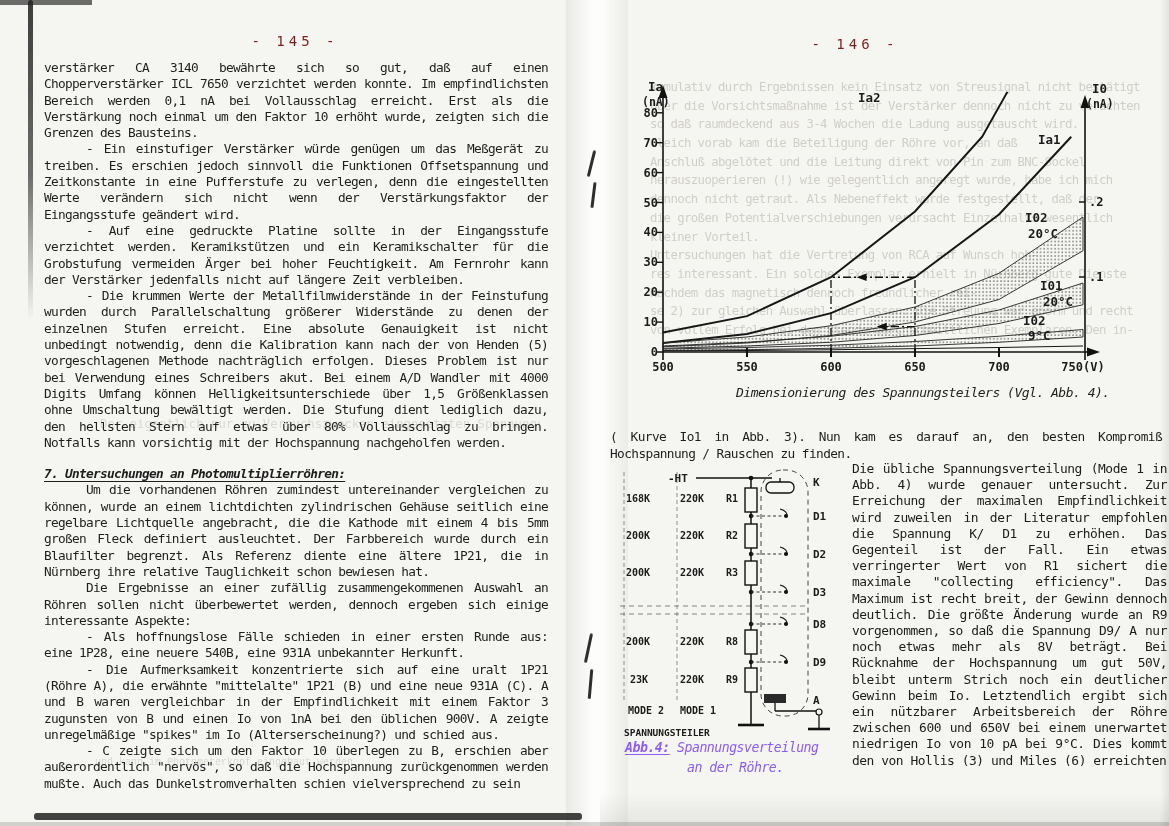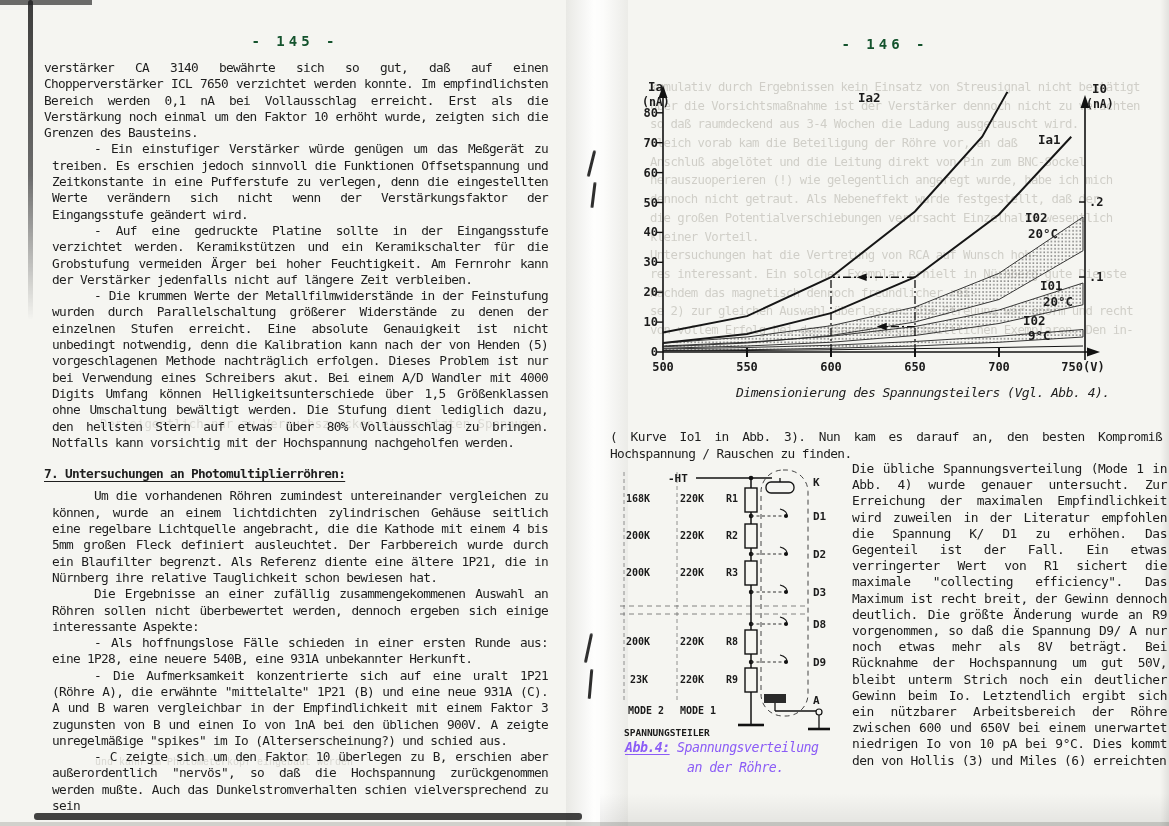--- a/index.html
+++ b/index.html
@@ -10,35 +10,35 @@
     font-family:"DejaVu Sans Mono","Liberation Mono",monospace;
     color:#222;
   }
   .gutter{
     position:absolute;left:566px;top:0;width:62px;height:826px;
     background:linear-gradient(90deg,rgba(0,0,0,0.05),rgba(255,255,255,0.9) 45%,rgba(255,255,255,0.7) 60%,rgba(0,0,0,0.04));
     z-index:0;
   }
   .page-num{
     position:absolute;top:33px;font-size:14px;letter-spacing:4px;
-    font-weight:bold;color:#14532d;text-align:center;width:140px;z-index:2;
+    font-weight:normal;color:#7f1d1d;text-align:center;width:140px;z-index:2;
   }
   #pn-left{left:225px;}
-  #pn-right{left:815px;top:36px;}
+  #pn-right{left:785px;top:36px;}
   
   #body-left{
     position:absolute;left:44px;top:60px;width:504px;z-index:2;
     font-size:12.8px;line-height:16.3px;letter-spacing:-0.7px;
     text-align:justify;color:#1e1e1e;
   }
   #body-left p{margin:0;}
-  #body-left p.ind{text-indent:42px;margin-left:8px;}
+  #body-left p.ind{text-indent:42px;}
   #heading7{
-    margin:15px 0 6px 0;font-weight:bold;
-    text-decoration:underline;text-underline-offset:3px;
+    margin:15px 0 0 0;font-weight:bold;
+    text-decoration:underline;text-underline-offset:3px;font-style:italic;
   }
   
   #chart{position:absolute;left:640px;top:75px;width:520px;height:305px;z-index:2;}
   #fig3-caption{
     position:absolute;left:648px;top:383px;width:505px;z-index:2;
     font-size:13px;line-height:19px;font-style:italic;letter-spacing:-0.5px;color:#1e1e1e;
   }
   #fig3-caption .l2{padding-left:88px;}
   .cap-label{text-decoration:underline;text-underline-offset:2px;font-weight:bold;}
   #intro{

